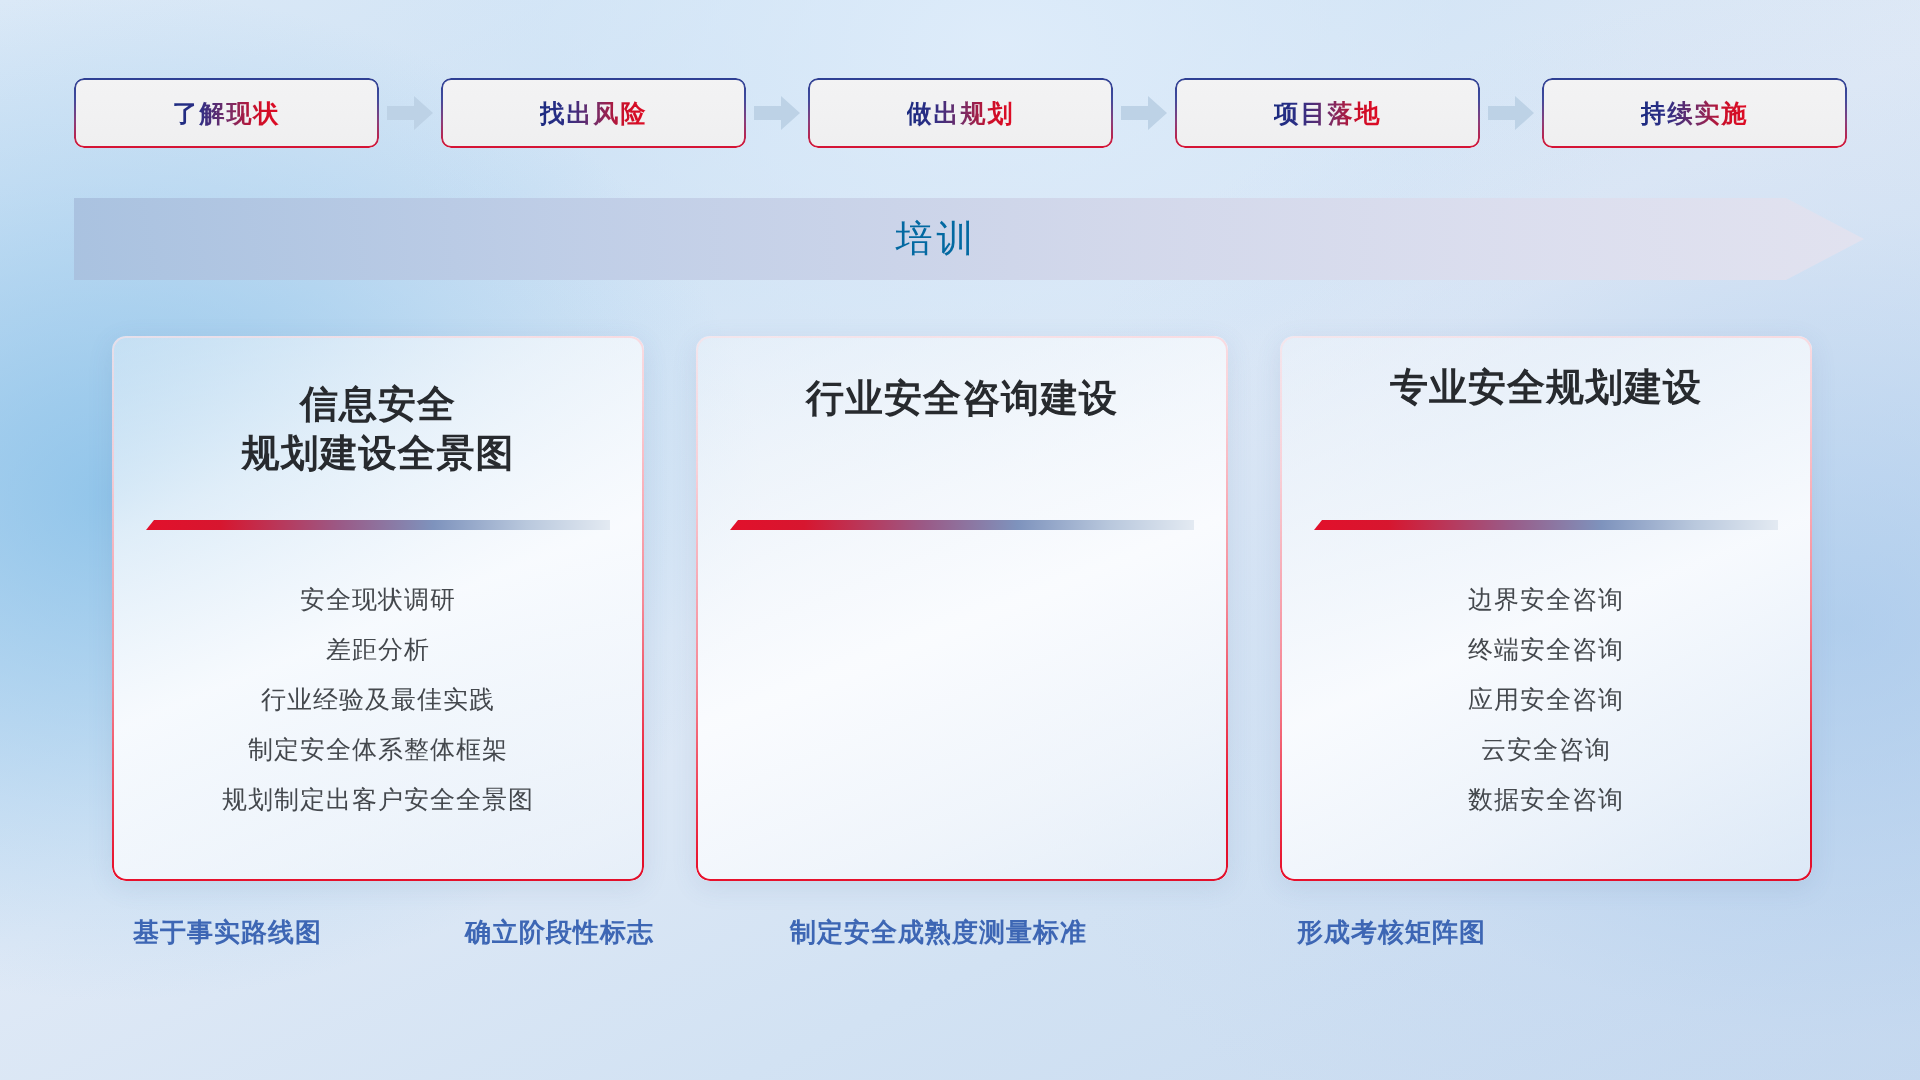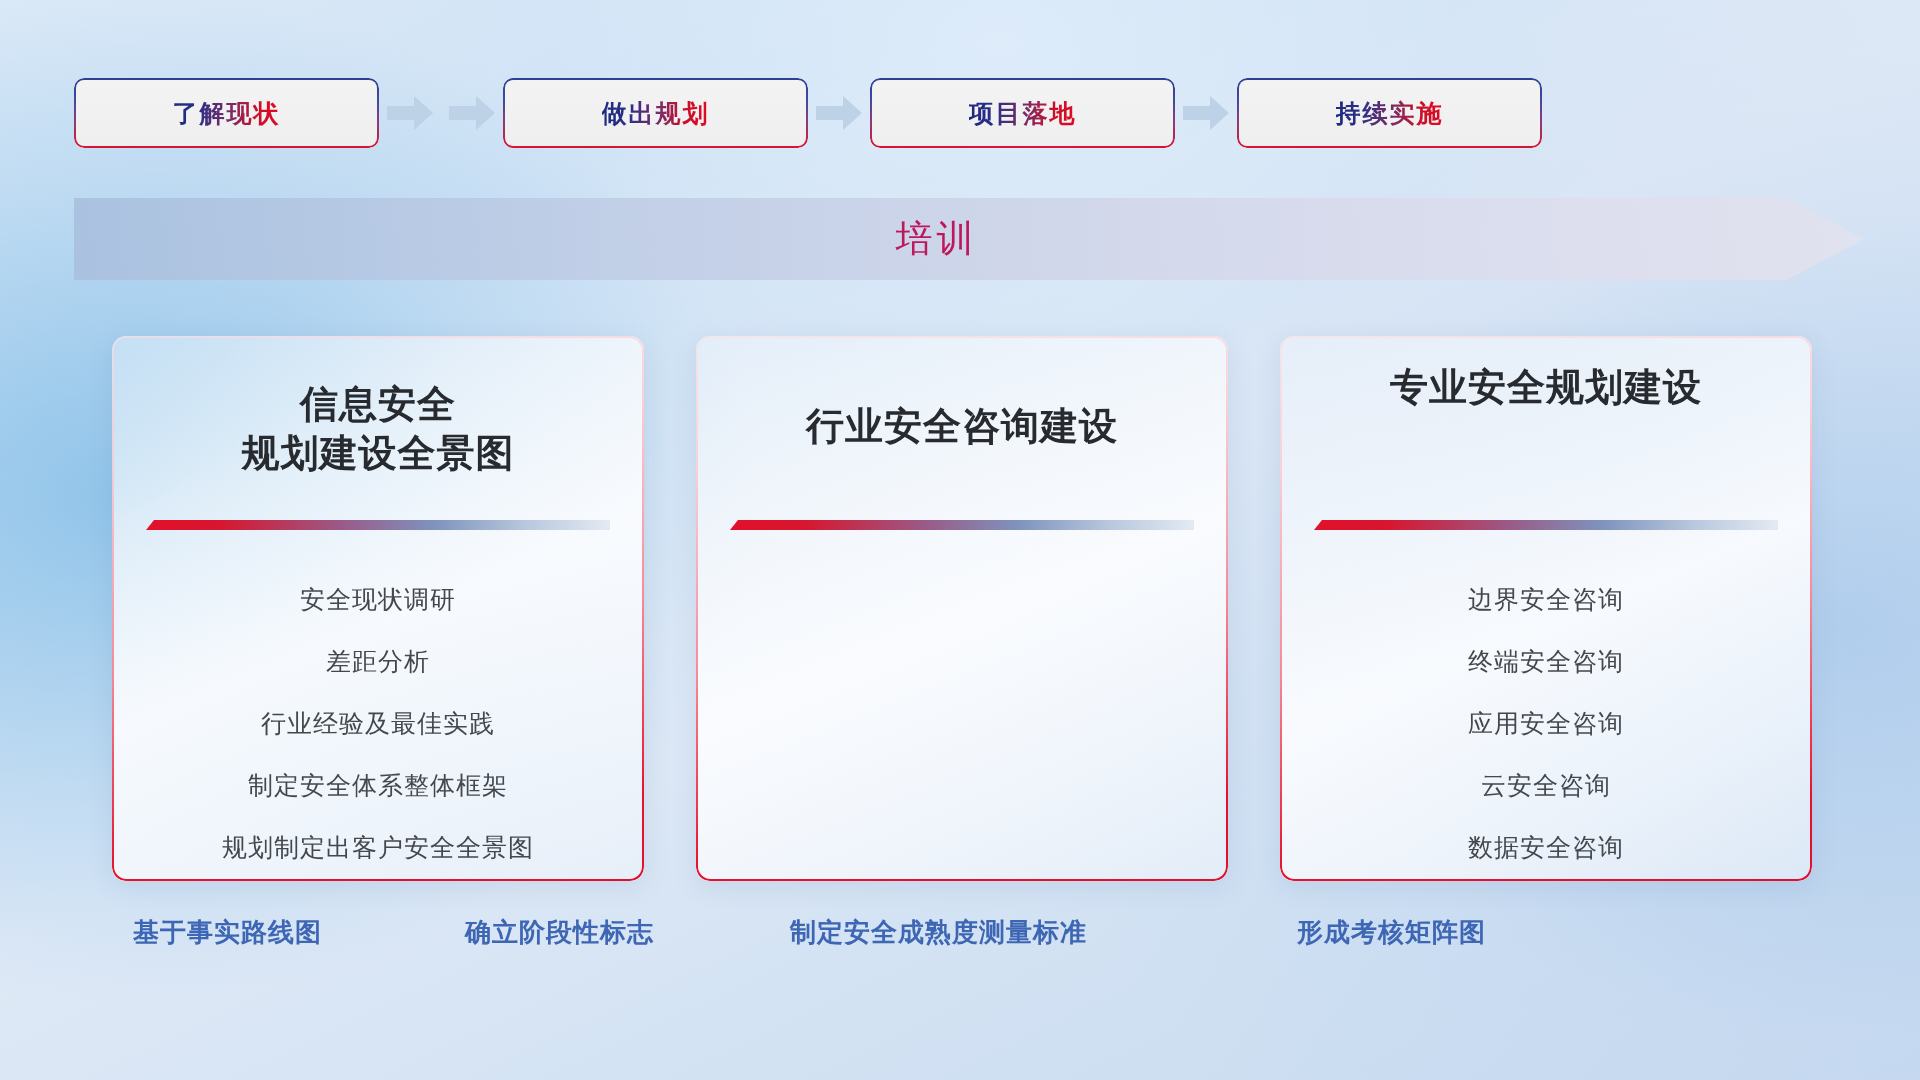--- a/index.html
+++ b/index.html
@@ -51,21 +51,21 @@
   .flow-arrow svg { display:block; }
 
   
   .band-wrap{
     position:absolute; left:74px; top:198px; width:1790px; height:82px;
   }
   .band-wrap svg{ display:block; width:100%; height:100%; }
   .band-title{
     position:absolute; left:0; top:0; width:1725px; height:82px;
     display:flex; align-items:center; justify-content:center;
-    font-size:37px; font-weight:500; color:#be185d; letter-spacing:4px;
+    font-size:37px; font-weight:500; color:#0369a1; letter-spacing:4px;
   }
 
   
   .cards{
     position:absolute; left:112px; top:336px;
     width:1700px; height:545px;
     display:flex; justify-content:space-between;
   }
   .card{
     width:532px; height:545px;
@@ -102,21 +102,21 @@
   }
   .card-title.two-line{ margin-top:44px; }
 
   .divider{
     position:absolute; left:34px; width:464px; height:13px;
   }
   .divider svg{ display:block; }
 
   .card-list{
     position:absolute; left:0; right:0; top:238px;
-    display:flex; flex-direction:column; align-items:center; gap:12px;
+    display:flex; flex-direction:column; align-items:center; gap:0;
   }
   .card-list li{
     list-style:none;
     font-size:25px; color:#44484d;
     line-height:50px; letter-spacing:1px;
     text-align:center;
   }
 
   
   .captions{ position:absolute; left:0; top:915px; width:1920px; height:50px;padding-left:28px; }
@@ -137,20 +137,23 @@
 
   <div class="flow-box">
     <span class="flow-label">了解现状</span>
   </div>
   <div class="flow-arrow">
     <svg width="46" height="34" viewBox="0 0 46 34">
         <path d="M0 10 H27 V0 L46 17 L27 34 V24 H0 Z" fill="#bdd2e6"></path>
       </svg>
   </div>
 
+  <div class="flow-box">
+    <span class="flow-label">找出风险</span>
+  </div>
   <div class="flow-arrow">
     <svg width="46" height="34" viewBox="0 0 46 34">
         <path d="M0 10 H27 V0 L46 17 L27 34 V24 H0 Z" fill="#bdd2e6"></path>
       </svg>
   </div>
 
   <div class="flow-box">
     <span class="flow-label">做出规划</span>
   </div>
   <div class="flow-arrow">
@@ -217,21 +220,21 @@
         <li>差距分析</li>
         <li>行业经验及最佳实践</li>
         <li>制定安全体系整体框架</li>
         <li>规划制定出客户安全全景图</li>
       </ul>
     </div>
   </div>
 
   <div class="card">
     <div class="card-inner">
-      <div class="card-title" style="margin-top:66px">
+      <div class="card-title" style="margin-top:38px">
         <div>行业安全咨询建设</div>
       </div>
       <div class="divider" style="top:184px">
         <svg width="464" height="13" viewBox="0 0 464 13">
           <defs>
             <linearGradient id="dv1" x1="0" y1="0" x2="1" y2="0">
               <stop offset="0%" stop-color="#e2102b"></stop>
               <stop offset="16%" stop-color="#d7162f"></stop>
               <stop offset="42%" stop-color="#9a5a87"></stop>
               <stop offset="62%" stop-color="#7e93bd"></stop>

